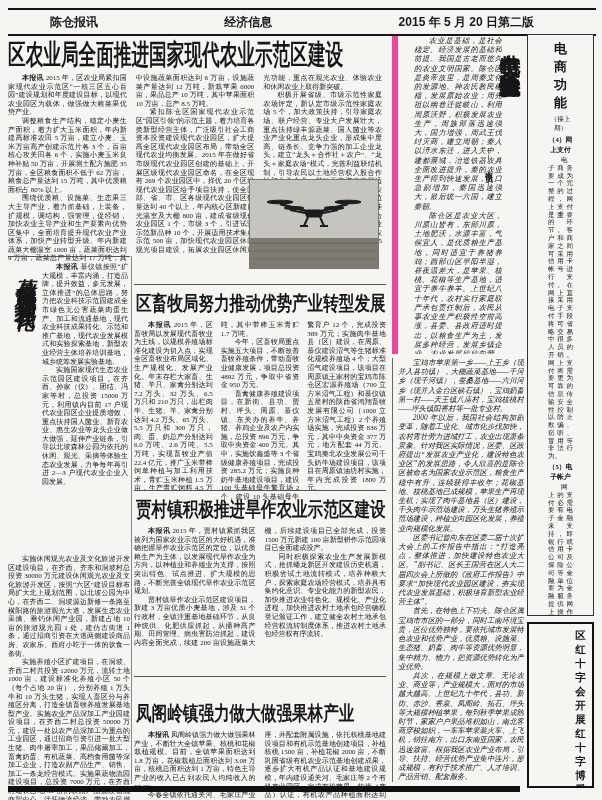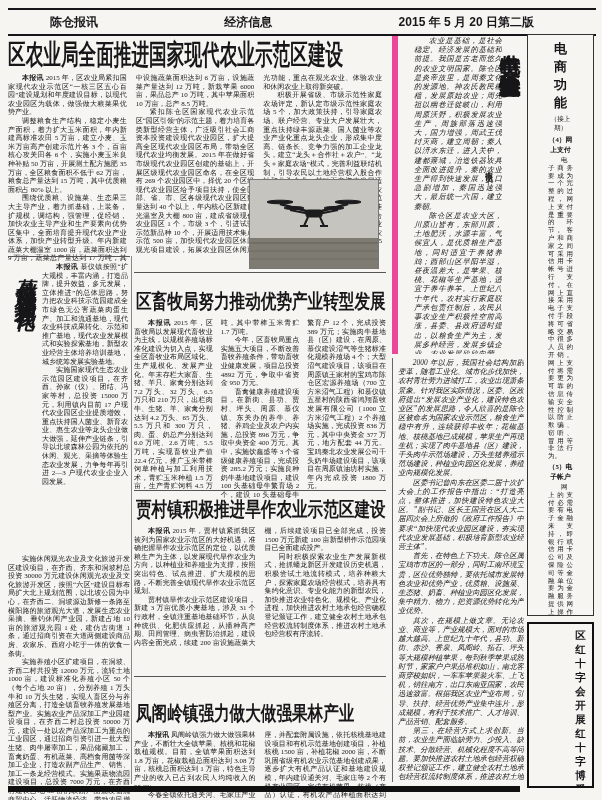--- a/index.html
+++ b/index.html
@@ -22,21 +22,21 @@
   .body-txt{font-size:7px;line-height:8.6px;text-align:justify;}
   .body-txt p{margin:0;text-indent:2em;}
   .tag{font-family:"Liberation Sans",sans-serif;font-weight:bold;}
   .cut{overflow:hidden;}
   
   .a1-body{position:absolute;left:8px;top:74px;width:374px;height:194px;
            column-count:3;column-gap:9px;}
   .photo{position:absolute;left:250px;top:180px;width:128px;height:88px;
          background:#c9c7c1;outline:1px solid #777;}
   
-  .a2{position:absolute;left:134px;top:272px;width:252px;border-top:1px solid #555;padding-top:13px;}
+  .a2{position:absolute;left:134px;top:284px;width:252px;border-top:1px solid #555;padding-top:3px;}
   .a2-body{height:182px;column-count:3;column-gap:8px;}
   .a3{position:absolute;left:134px;top:490px;width:252px;border-top:1px solid #555;padding-top:3px;}
   .a3-body{height:126px;column-count:2;column-gap:9px;}
   .a4{position:absolute;left:134px;top:676px;width:252px;border-top:1px solid #555;padding-top:21px;}
   .a4-body{height:104px;column-count:2;column-gap:9px;}
   
   .muyi{position:absolute;left:8px;top:256px;width:122px;height:528px;border-top:1px solid #555;}
   .muyi-top{display:flex;height:272px;padding-top:6px;}
   .muyi-hl{writing-mode:vertical-rl;font-family:"DejaVu Serif",serif;font-style:italic;
            font-weight:bold;font-size:20px;letter-spacing:3px;width:34px;line-height:34px;}
@@ -166,23 +166,24 @@
          <span>凤阁岭镇强力做大做强果林产业，不断壮大全镇苹果、核桃和花椒栽植规模。目前，全镇苹果面积达到 1.8 万亩，花椒栽植总面积达到 3.08 万亩，核桃总面积达到 1 万亩，特色主导产业的收入已占到农民人均纯收入的 55.6%。</span></p>
       <p>今春全镇依托通关河、毛家庄产业园区建设项目，建河退耕还林后续项目新栽苹果 800 亩，补植苹果 1600 亩，依托德厚、华晨等农业产业化建设项目，新建年储存果品 1000 吨的冷库一座，并配套附属设施，依托核桃基地建设项目和有机示范基地创建项目，补植核桃 1500 亩，补植花椒 2000 亩，不断巩固省级有机农业示范基地创建成果，逐步扩大有机产品认证和基地建设规模，年内建设通关河、毛家庄等 2 个有机产业园区，完成有机苹果、核桃（产品）认证，有机农产品种植面积达到 1500 亩，其中有机苹果 950 亩，有机核桃 550 亩。依托新一轮退耕还林项目完成退耕还林任务 2564.4 亩，春季举办农村实用技术培训班 10 期，培训 500 余人次，建标准化管理苹果产业园 2400 亩，核桃产业园 2060 亩，补植绿化道路 13 条 34 公里，绿化休闲广场 4 个。</p>
     </div>
   </div>
 
   <div class="edi edi-narrow">
     <p>农业是基础，是社会稳定、经济发展的基础和前提。我国是古老而悠久的农业文明国家。陈仓区是炎帝故里，是周秦文化的发源地。神农氏教民稼穑，发展原始农业；周先祖以幽巷迁徙岐山，利用周原沃野，积极发展农业生产，周族部落迅速强大，国力增强，周武王伐纣灭商，建立周朝；秦人以汧水东迁，进入关中，建都雍城，冶造铁器农具全面改进提升，秦的农业生产得到快速发展，人口急剧增加，秦国迅速强大，最后统一六国，建立秦朝。</p>
     <p>陈仓区是农业大区，川原山皆有，东部川原，土地肥沃，水源丰富，气候宜人，是优质粮生产基地，同时适宜于养猪养鸡；西部山区旱阳半湿，昼夜温差大，是苹果、核桃、花椒等生产基地，适宜于养牛养羊。上世纪八十年代，农村实行家庭联产承包责任制后，农民从事农业生产积极性空前高涨，县委、县政府适时提出，以粮食生产为主，发展多种经营，发展乡镇企业，农业发展欣欣向荣，涌现出</p>
   </div>
   <div class="edi edi-wide">
+    <p>宝鸡市苹果第一乡——上王乡（现并入县功镇），大棚蔬菜基地——千河乡（现千河镇），蚕桑基地——六川河乡（现并入金台区硖石镇），宝鸡奶畜第一村——天王镇八庙村，宝鸡核桃村——坪头镇阳香村等一批专业村。</p>
     <p>2000 年以后，我国社会结构加剧变革，随着工业化、城市化步伐加快，农村青壮劳力进城打工，农业出现萧条景象。针对我区实际情况，区委、区政府提出“发展农业产业化，建设特色农业区”的发展思路，令人欣喜的是陈仓区被命名为国家农业示范区，粮食生产稳中有升，连续获得丰收年；花椒基地、核桃基地已成规模，苹果生产再现生机；实现了肉牛基地县（区）建设，千头肉牛示范场建设，万头生猪养殖示范场建设，种植业向园区化发展，养殖业向规模化发展。</p>
     <p>区委书记曾向东在区委二届十次扩大会上的工作报告中指出：“打造亮点，整体推进，加快建设特色农业大区。”副书记、区长王国营在区人大二届四次会上所做的《政府工作报告》中要求“加快现代农业园区建设，夯实现代农业发展基础，积极培育新型农业经营主体”。</p>
-    <p>首先，在特色上下功夫。陈仓区属宝鸡市市区的一部分，同时工南环境宝贵，区位优势独特，要依托城市发展特色农业和优势产业，优质粮、设施菜、生态猪、奶畜、种植业向园区化发展，集中精力、物力，把资源优势转化为产业优势。</p>
+    <p>首先，在特色上下功夫。陈仓区属宝鸡市市区的一部分，同时工南环境宝贵，区位优势独特，要依托城市发展特色农业和优势产业，优质粮、设施菜、生态猪、奶畜、肉牛等资源优势明显，集中精力、物力，把资源优势转化为产业优势。</p>
     <p>其次，在规模上做文章。无论农业、商业等，产业规模大，面对的市场越大越高。上世纪九十年代，县功、新街、赤沙、香泉、凤阁岭、拓石、坪头等大规模种植苹果，每到秋季苹果成熟时节，家家户户果品堆积如山，南北客商穿梭如织，一车车苹果装火车、上飞机，销往南方，出口东南亚国家，农民迅速致富。根据我区农业产业布局，引导、扶持、经营优势产业集中连片，形成规模，有利于技术推广、人才培训、产品营销、配套服务。</p>
     <p>第三，在经营方式上求创新。当前，农业生产面临缺劳力、少投入、缺技术、分散经营、机械化程度不高等问题。要加快推进农村土地承包经营权确权登记颁证工作，建立健全农村土地承包经营权流转制度体系，推进农村土地承包经营权有序流转，大力扶持种养大户、专业大户、家庭农场、合作社等新型农业经营主体，加快发展多种形式的规模经营。</p>
 
   </div>
   <div class="vh-wrap">
     <div class="vh-main">突出特色　加快特色农业大区建设</div>
     <div class="vh-byline">── 本报评论员 ──</div>
   </div>
 
   <div class="ecom">

